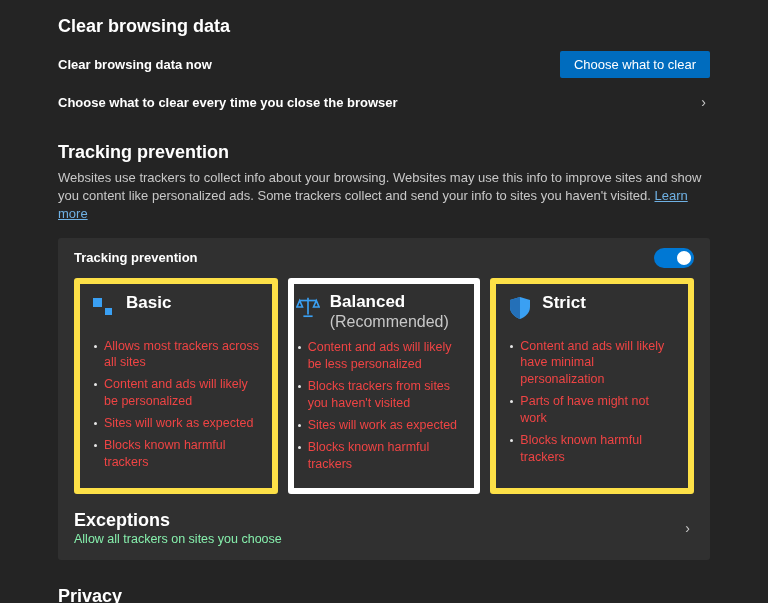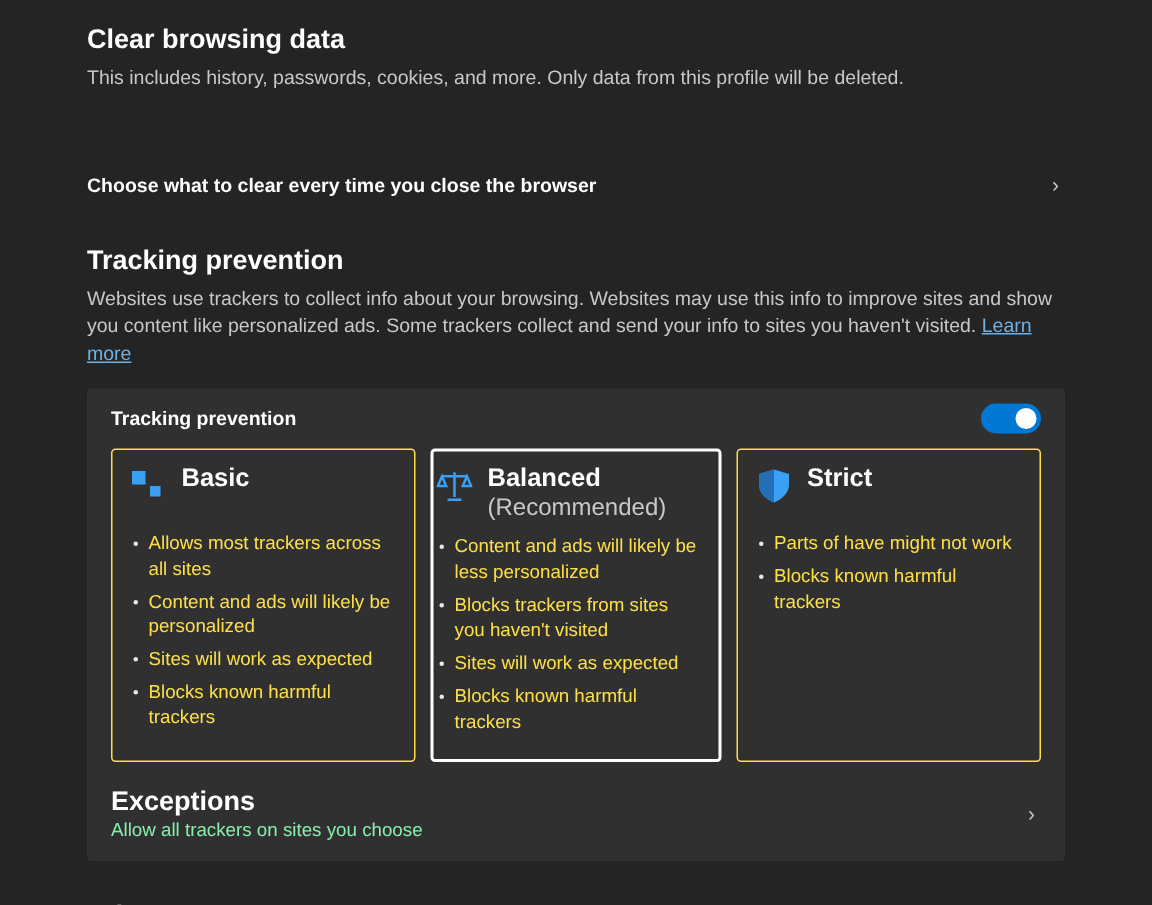--- a/index.html
+++ b/index.html
@@ -39,55 +39,56 @@
     cursor: pointer; display:inline-block;
   }
   .toggle.on { background:#0078d4; }
   .toggle .knob {
     width: 14px; height: 14px; border-radius: 50%; background:#fff;
     position: absolute; top: 3px;
   }
   .toggle.on .knob { right: 3px; }
   .cards { display:flex; gap: 10px; }
   .card {
-    flex: 1; border: 1px solid #fde047; border-radius: 3px;
+    flex: 1; border: 6px solid #fde047; border-radius: 3px;
     padding: 10px 12px 12px 12px; cursor: pointer;
     background: transparent;
   }
-  .card.selected { border: 2px solid #ffffff; padding: 9px 11px 11px 2px;}
+  .card.selected { border: 6px solid #ffffff; padding: 9px 11px 11px 2px;}
   .card-header { display:flex; align-items:flex-start; gap:10px; margin-bottom: 8px; min-height: 36px;}
   .card-header .icon-wrap { width: 24px; height: 30px; flex-shrink:0; display:flex; align-items:flex-start; justify-content:center; padding-top:2px;}
   .card-title { font-size: 17px; font-weight: 600; line-height: 1.1;}
   .card-sub { font-size: 16px; color: #c8c8c8; margin-top:2px;}
   .card ul { list-style: none; padding: 0; margin: 0; }
   .card ul li {
-    position: relative; padding-left: 12px; font-size: 12.5px; color: #fde047;
+    position: relative; padding-left: 12px; font-size: 12.5px; color: #ef4444;
     line-height: 1.35; margin-bottom: 5px;
   }
   .card ul li::before {
     content: ""; position: absolute; left: 2px; top: 7px;
     width: 3px; height: 3px; background:#e8e8e8; border-radius:50%;
   }
   .exceptions {
     display:flex; align-items:center; justify-content:space-between;
     padding: 12px 0 2px 0; margin-top: 4px;
   }
   .exceptions .ex-left .ex-title { font-size: 18px; font-weight:600; color:#fff;}
   .exceptions .ex-left .ex-desc { font-size: 12.5px; color:#86efac; margin-top:1px;}
   svg { display:block; }
 </style>
 </head>
 <body>
 
 <div class="page">
 
   <h2 class="section-title first">Clear browsing data</h2>
-  <div class="desc">This includes history, passwords, cookies, and more. Only data from this profile will be deleted.</div>
 
   <div class="row">
+    <span class="label">Clear browsing data now</span>
+    <button class="btn-primary">Choose what to clear</button>
   </div>
 
   <div class="row">
     <span class="label">Choose what to clear every time you close the browser</span>
     <span class="chevron">›</span>
   </div>
 
   <h2 class="section-title" style="margin-top:24px">Tracking prevention</h2>
   <div class="desc">
     <span>Websites use trackers to collect info about your browsing. Websites may use this info to improve sites and show you content like personalized ads. Some trackers collect and send your info to sites you haven't visited. </span><a class="link">Learn more</a>
@@ -153,20 +154,21 @@
             <svg width="22" height="24" viewBox="0 0 22 24">
               <path d="M11 1 L21 4 V11 C21 17 16 21 11 23 C6 21 1 17 1 11 V4 Z" fill="#3aa0f3"></path>
               <path d="M11 1 L11 23 C6 21 1 17 1 11 V4 Z" fill="#2470b8"></path>
             </svg>
           </span>
           <div>
             <div class="card-title">Strict</div>
           </div>
         </div>
         <ul>
+          <li>Content and ads will likely have minimal personalization</li>
           <li>Parts of have might not work</li>
           <li>Blocks known harmful trackers</li>
         </ul>
       </div>
 
     </div>
 
     <div class="exceptions">
       <div class="ex-left">
         <div class="ex-title">Exceptions</div>

